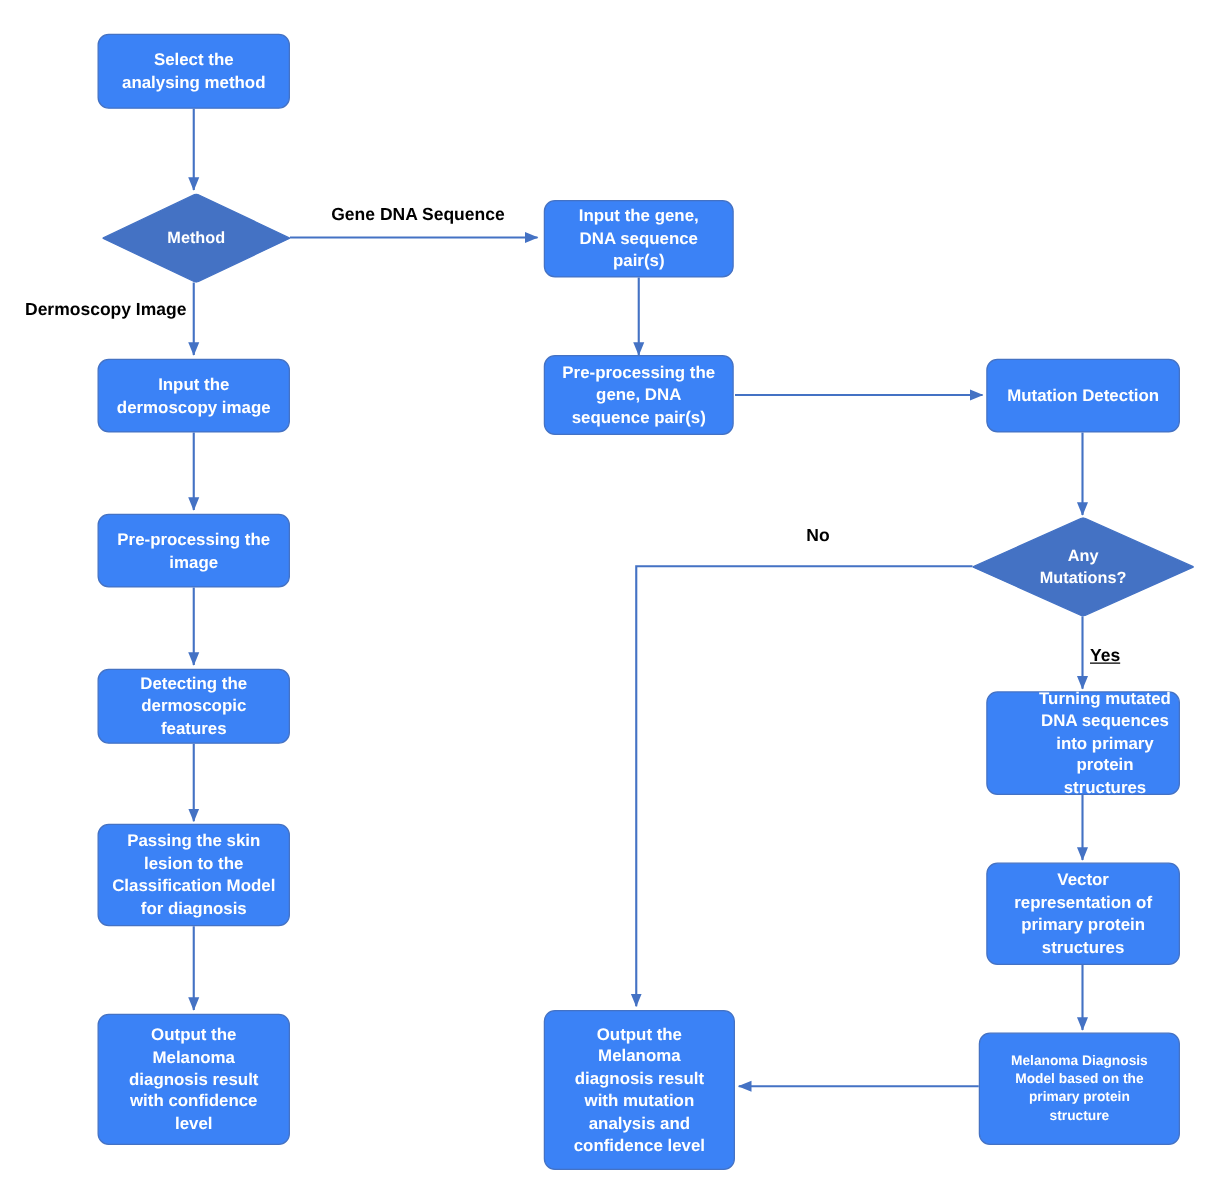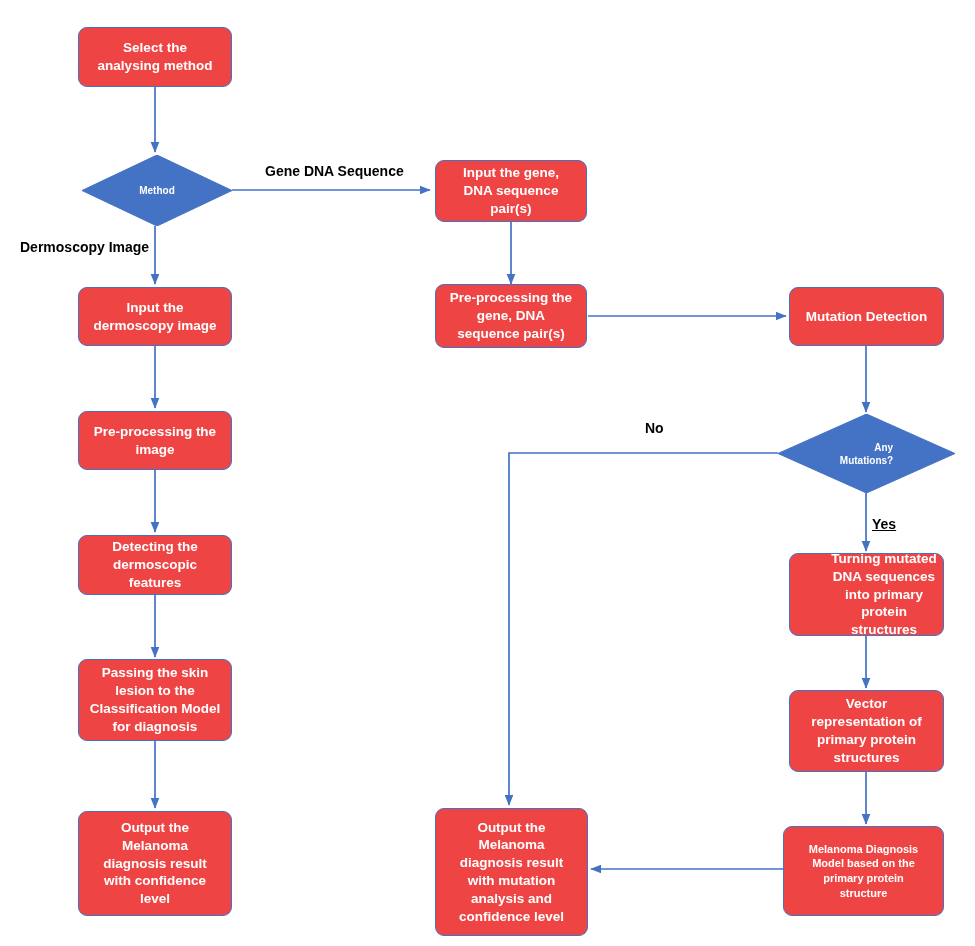--- a/index.html
+++ b/index.html
@@ -23,21 +23,21 @@
     position: absolute;
     left: 0;
     top: 0;
     width: 975px;
     height: 946px;
     pointer-events: none;
   }
   .node {
     position: absolute;
     box-sizing: border-box;
-    background: #ef4444;
+    background: #3b82f6;
     border: 1px solid #4472C4;
     border-radius: 9px;
     color: #ffffff;
     font-weight: bold;
     font-size: 13.5px;
     line-height: 1.32;
     display: flex;
     align-items: center;
     justify-content: center;
     text-align: center;
@@ -60,24 +60,24 @@
   }
   .diamond-label {
     position: absolute;
     left: 0;
     top: 0;
     width: 100%;
     height: 100%;
     display: flex;
     align-items: center;
     justify-content: center;
-    text-align: right;
+    text-align: center;
     color: #ffffff;
     font-weight: bold;
-    font-size: 10px;
+    font-size: 13px;
     line-height: 1.3;
     white-space: pre-line;
   }
   .edge-label {
     position: absolute;
     color: #000000;
     font-weight: bold;
     font-size: 14px;
     white-space: nowrap;
   }

